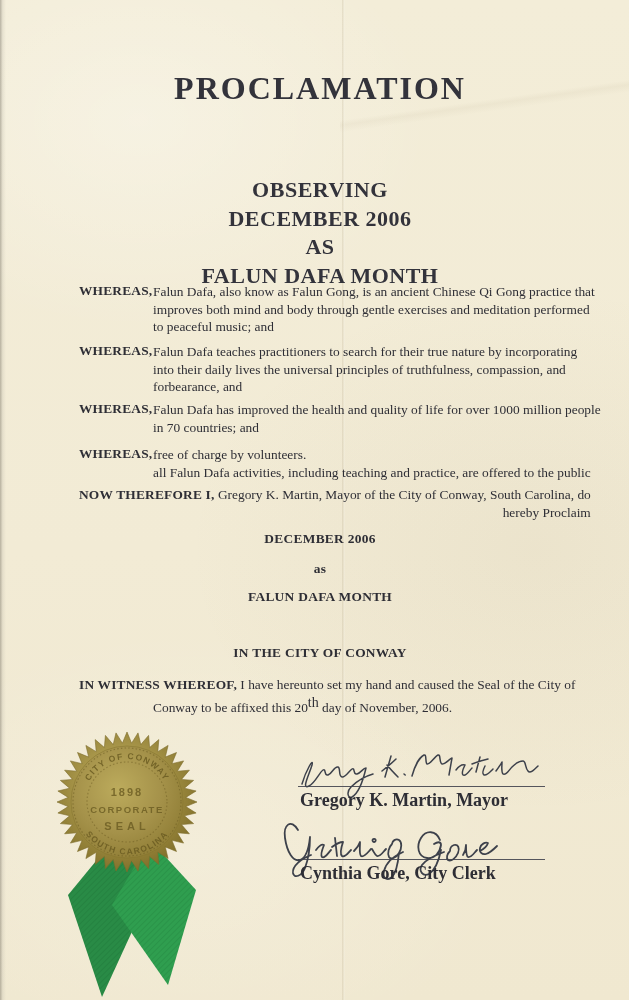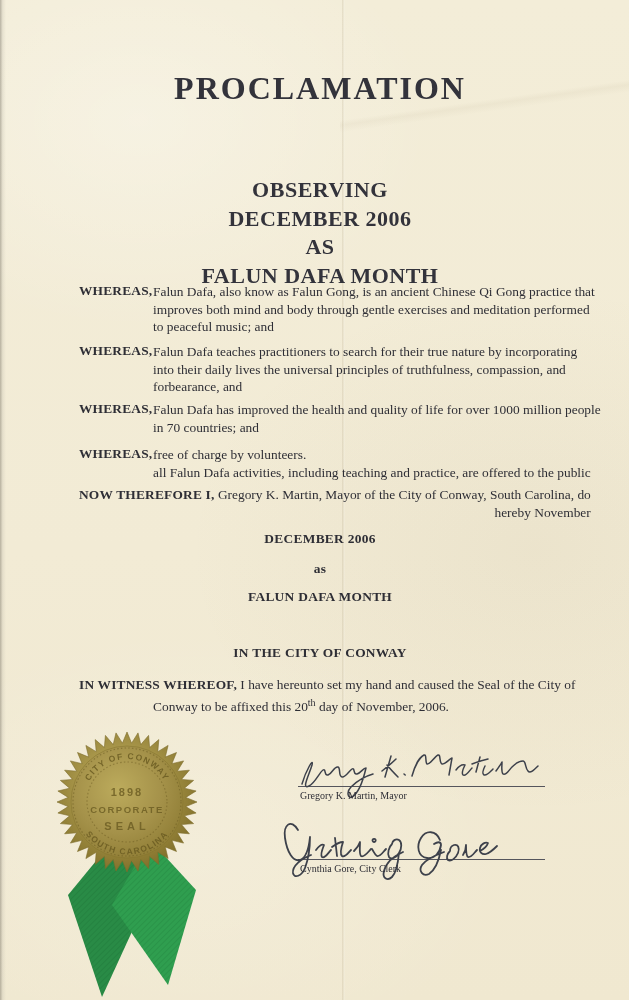--- a/index.html
+++ b/index.html
@@ -25,27 +25,27 @@
   .subtitle{position:absolute;left:10px;top:128px;width:620px;text-align:center;
     font-size:22px;font-weight:bold;letter-spacing:.5px;color:#33333b;margin-top:48px;}
   .subtitle .sline{height:28.5px;line-height:28.5px;}
 
   .para{position:absolute;left:79px;font-size:13.4px;}
   .para .line{height:17.5px;line-height:17.5px;white-space:nowrap;}
   .clause-label{position:absolute;left:0;top:0;font-weight:bold;letter-spacing:.2px;}
   .clause-body{margin-left:74px;}
   .indent2{margin-left:74px;}
   .b{font-weight:bold;letter-spacing:.2px;}
-  .sup{font-size:10px;vertical-align:4.5px;}
+  .sup{font-size:14px;vertical-align:4.5px;}
 
   .centerline{position:absolute;left:10px;width:620px;text-align:center;
     font-size:13.4px;font-weight:bold;letter-spacing:.3px;}
 
   .sigline{position:absolute;height:0;border-bottom:1px solid #55555c;}
-  .siglabel{position:absolute;font-size:10px;white-space:nowrap;}
+  .siglabel{position:absolute;font-size:18px;white-space:nowrap;font-weight:bold;}
   .sig-svg{position:absolute;pointer-events:none;}
   .sig-stroke{fill:none;stroke:#3d414b;stroke-linecap:round;stroke-linejoin:round;}
 
   .seal-svg{position:absolute;left:40px;top:720px;}
   .ribbon-left{filter:brightness(.88);}
   .seal-ring-text{font-family:"Liberation Sans","DejaVu Sans",sans-serif;
     font-size:8.5px;font-weight:bold;letter-spacing:1.3px;fill:#6b5c22;opacity:.85;}
   .seal-center-text{font-family:"Liberation Sans","DejaVu Sans",sans-serif;
     font-weight:bold;fill:#6b5c22;opacity:.8;text-anchor:middle;}
 </style>
@@ -95,21 +95,21 @@
   <div class="para" style="top:446px;">
     <span class="clause-label">WHEREAS,</span>
     <div class="clause-body">
       <div class="line">free of charge by volunteers.</div>
       <div class="line">all Falun Dafa activities, including teaching and practice, are offered to the public</div>
     </div>
   </div>
 
   <div class="para" style="top:486px;text-align:right;">
     <div class="line"><span class="b">NOW THEREFORE I,</span><span> Gregory K. Martin, Mayor of the City of Conway, South Carolina, do</span></div>
-    <div class="line indent2">hereby November</div>
+    <div class="line indent2">hereby Proclaim</div>
   </div>
 
   <div class="centerline" style="top:531px;">DECEMBER 2006</div>
   <div class="centerline" style="top:561px;">as</div>
   <div class="centerline" style="top:589px;">FALUN DAFA MONTH</div>
   <div class="centerline" style="top:645px;">IN THE CITY OF CONWAY</div>
 
   <div class="para" style="top:676px;">
     <div class="line"><span class="b">IN WITNESS WHEREOF,</span><span> I have hereunto set my hand and caused the Seal of the City of</span></div>
     <div class="line indent2"><span>Conway to be affixed this 20</span><span class="sup">th</span><span> day of November, 2006.</span></div>

